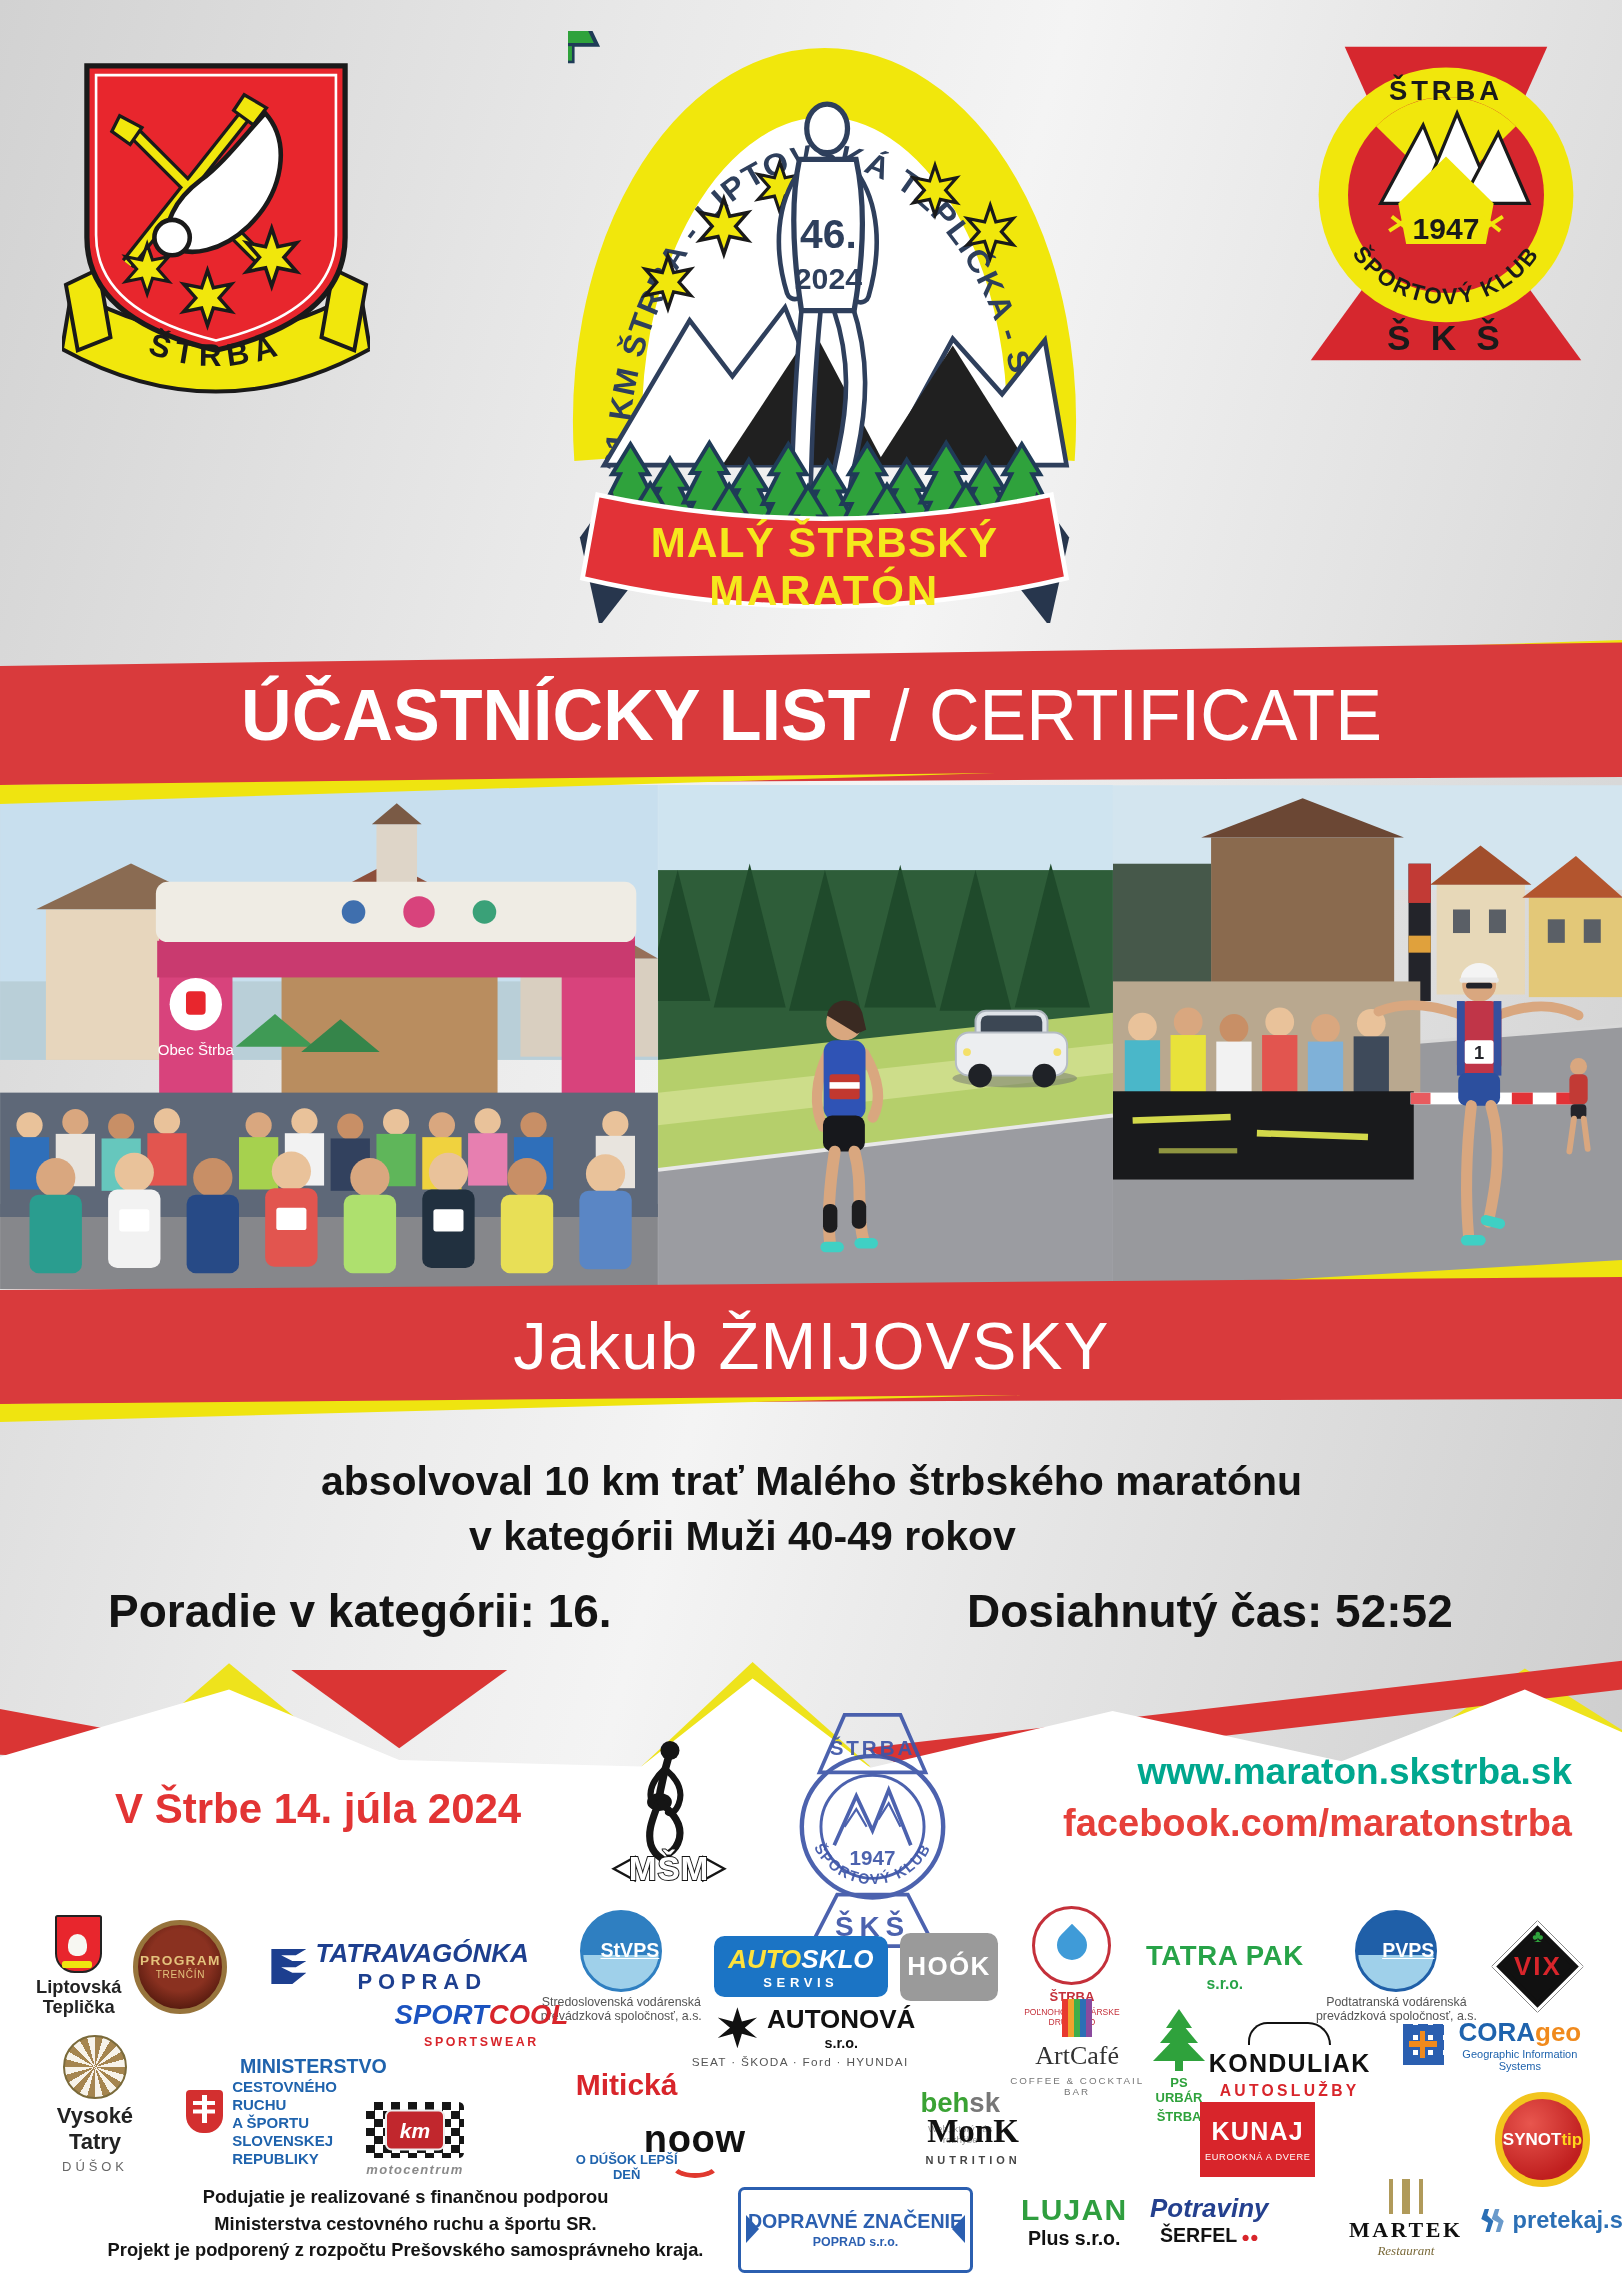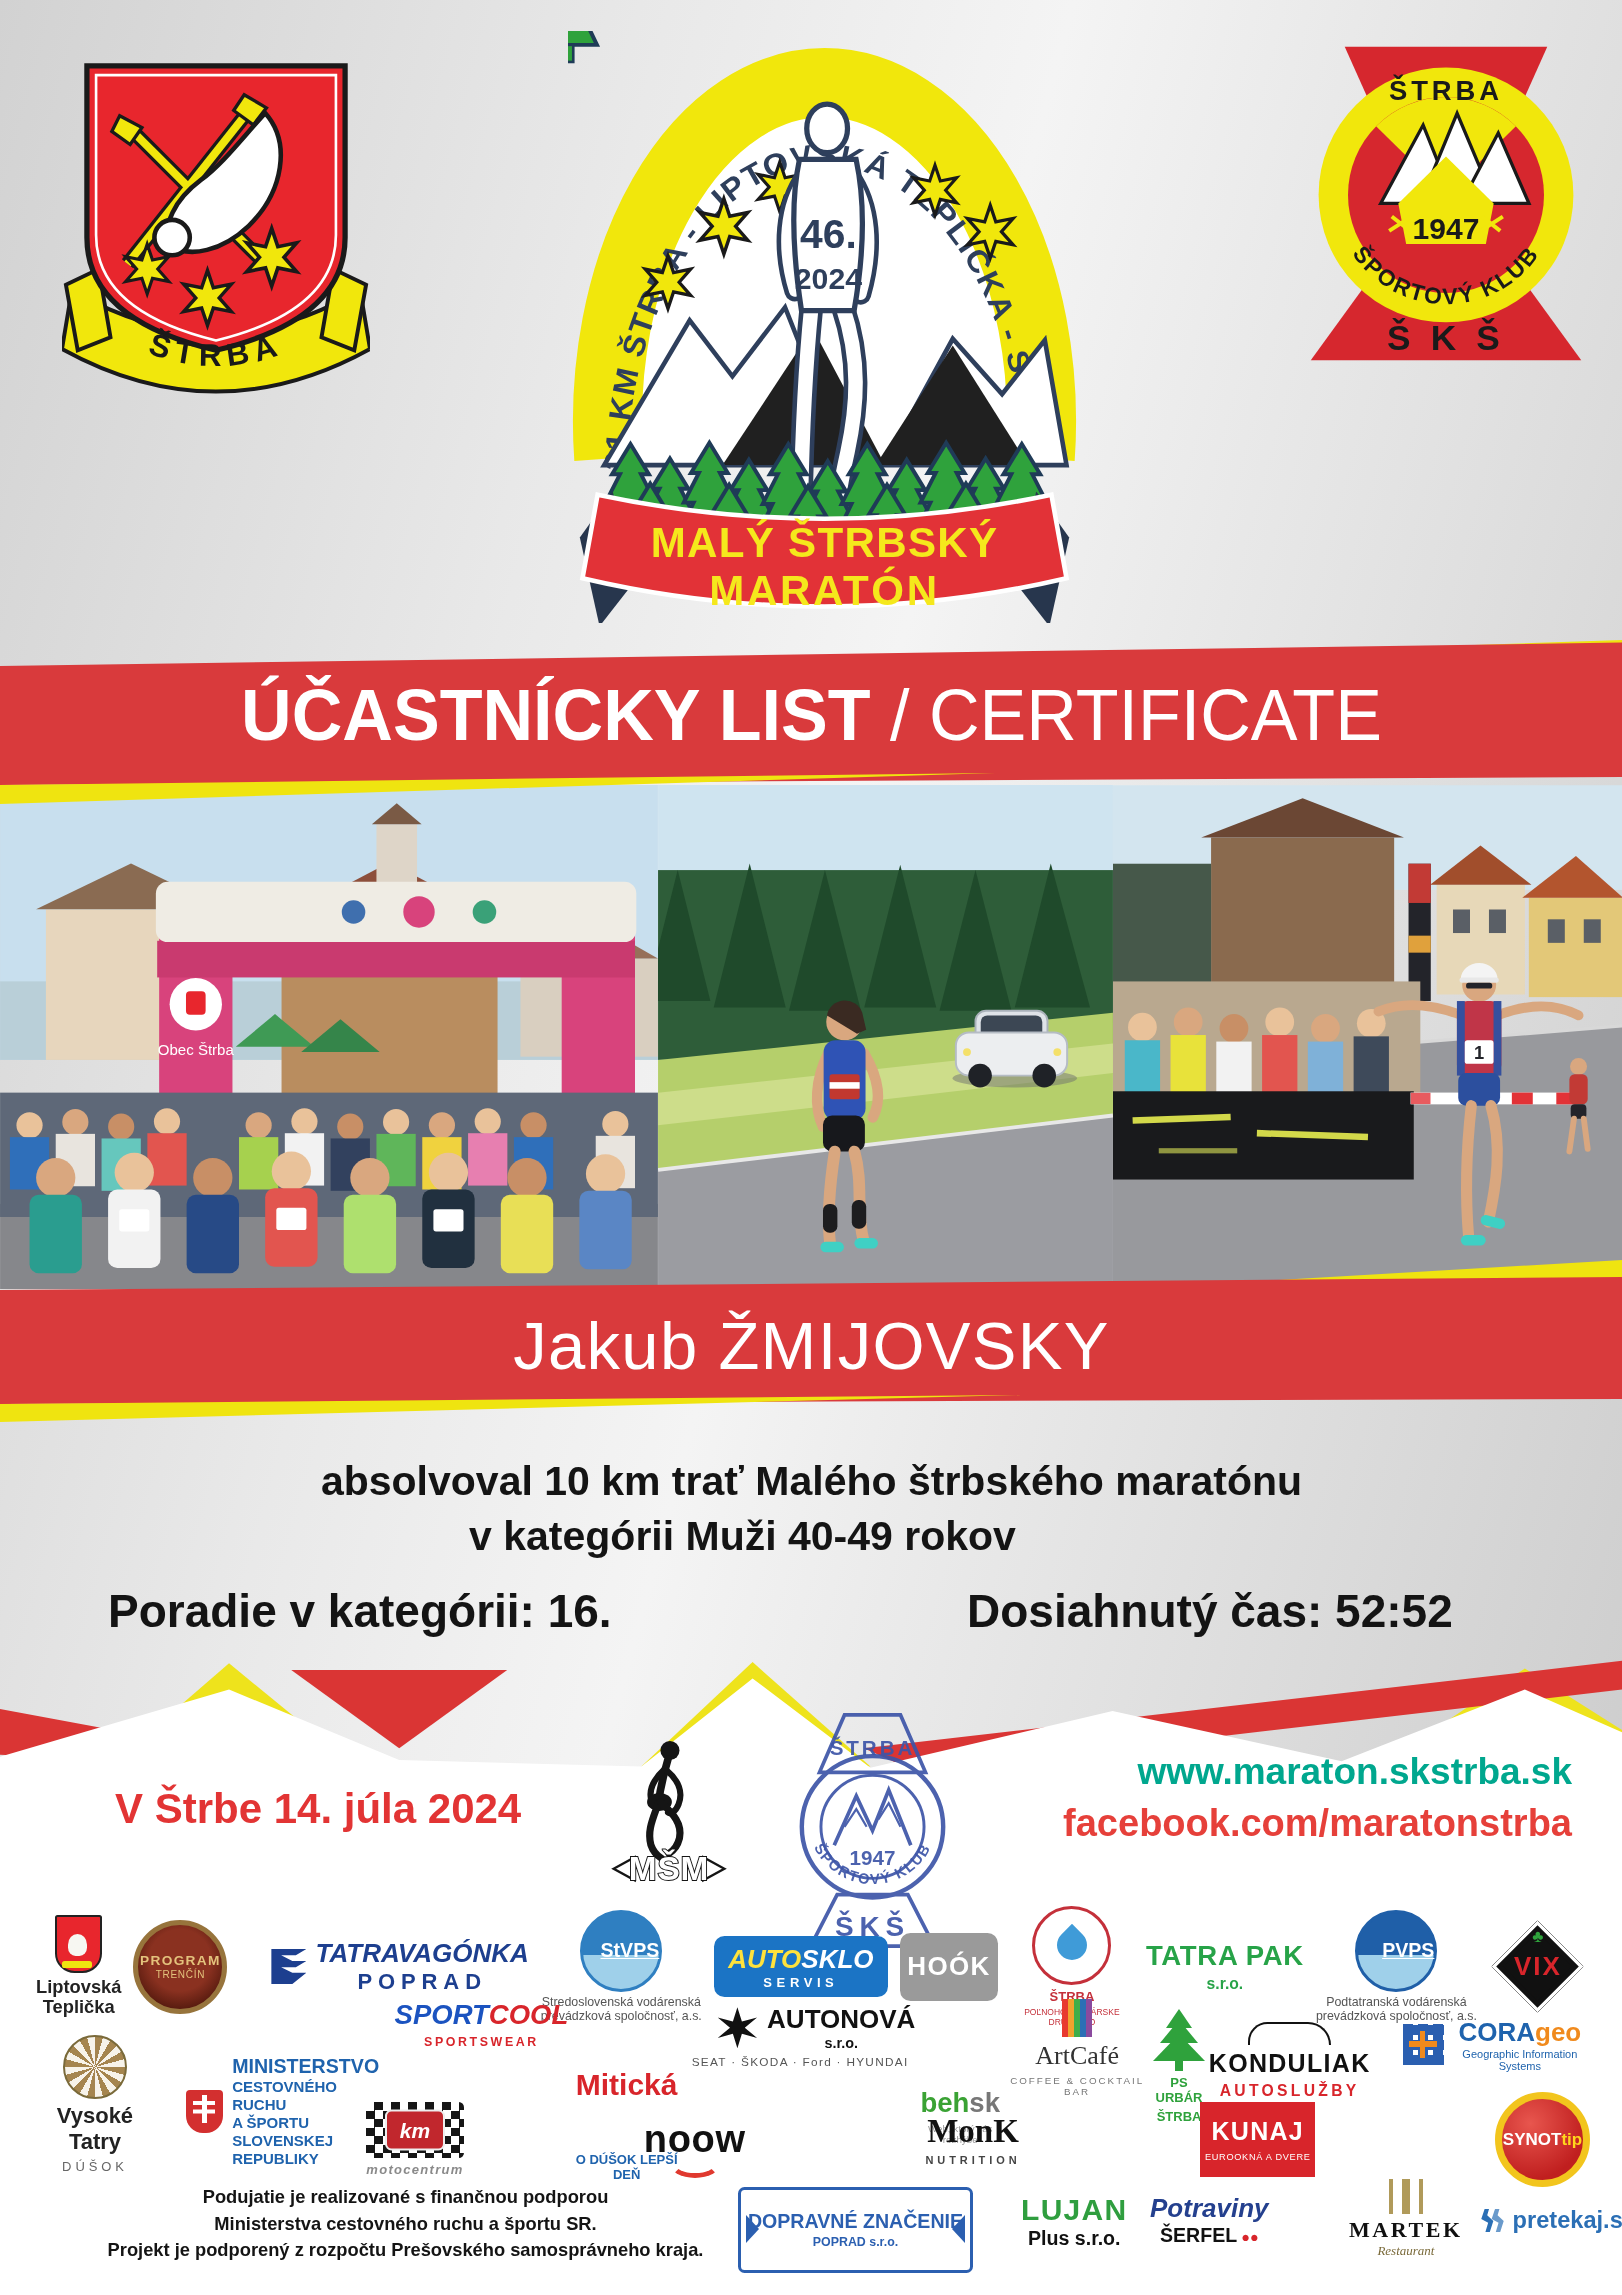--- a/index.html
+++ b/index.html
@@ -92,21 +92,21 @@
   .vix-club{position:absolute;top:9.2px;left:50%;transform:translateX(-50%);color:#2fa23c;font-size:17px;z-index:1;}
   .vix-club::before{content:"♣";}
   
   .sun-vt{width:60px;height:60px;border-radius:50%;border:2.6px solid #7a6a3a;
     background:repeating-conic-gradient(#a5854f 0 15deg,#f7f3ea 15deg 30deg);}
   .vt-name{font-size:22px;font-weight:700;color:#222;}
   .vt-sub{font-size:13px;letter-spacing:3.9px;color:#666;}
   .crest-sk{width:37px;height:43px;background:#d32f2f;border-radius:3.9px 3.9px 17px 17px;position:relative;flex:none;}
   .crest-sk::before{content:"";position:absolute;left:15.7px;top:5.2px;width:5.2px;height:27.5px;background:#fff;}
   .crest-sk::after{content:"";position:absolute;left:7.2px;top:10.5px;width:22px;height:4.6px;background:#fff;box-shadow:0 8.5px 0 #fff;}
-  .min-name{font-size:19.6px;font-weight:700;color:#1f63ad;text-align:left;}
+  .min-name{font-size:19.6px;font-weight:700;color:#1f63ad;text-align:center;}
   .min-sub{font-size:15px;font-weight:700;color:#1f63ad;text-align:left;line-height:1.2;}
   .sc-a{color:#1b53c0;font-size:27.5px;font-weight:900;font-style:italic;}
   .sc-b{color:#d8252b;font-size:27.5px;font-weight:900;font-style:italic;}
   .sc-sub{color:#d8252b;font-size:12.4px;font-weight:700;letter-spacing:2.6px;}
   .mit-name{color:#d8252b;font-size:30px;font-weight:900;}
   .mit-sub{color:#1f63ad;font-size:13px;font-weight:700;margin-top:28px;}
   .burst{width:41px;height:41px;background:#111;flex:none;
     clip-path:polygon(50% 0,61% 35%,98% 25%,68% 50%,98% 75%,61% 65%,50% 100%,39% 65%,2% 75%,32% 50%,2% 25%,39% 35%);}
   .an-name{font-size:26px;font-weight:900;color:#111;}
   .an-sub{font-size:14.4px;font-weight:700;color:#111;}

